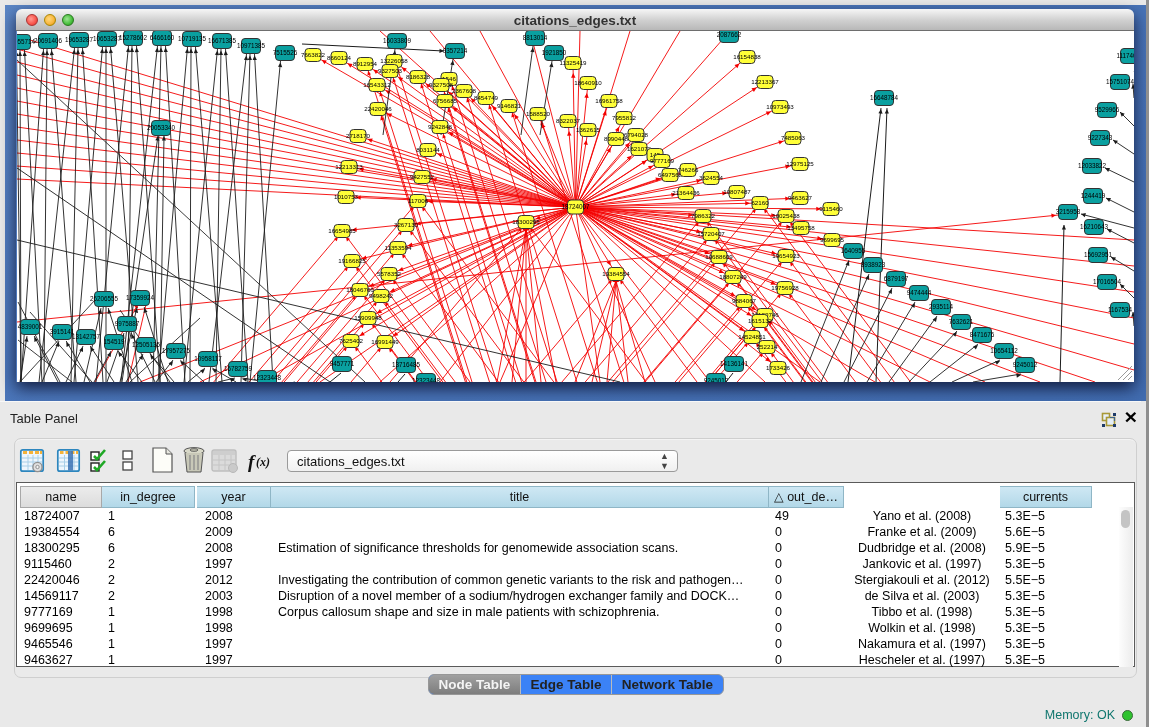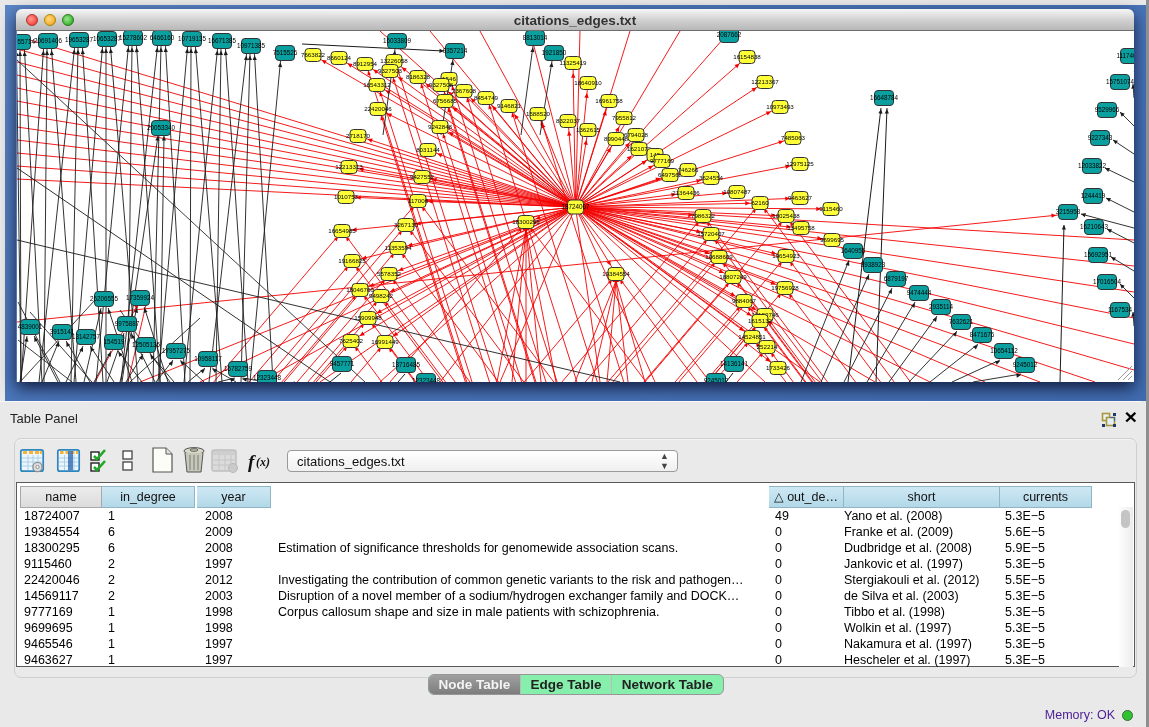--- a/index.html
+++ b/index.html
@@ -19,27 +19,27 @@
 
 #combo{position:absolute;left:287px;top:49px;width:391px;height:22px;background:linear-gradient(#fff,#f0f0f0);
  border:1px solid #9a9a9a;border-radius:4px;font-size:13px;color:#111;line-height:22px;padding-left:9px}
 #combo .ar{position:absolute;right:8px;top:0px;font-size:9px;letter-spacing:0;color:#444;line-height:10px}
 #tbl{position:absolute;left:14px;top:37px;width:1123px;height:240px;background:#eaeaea;border:1px solid #cfcfcf;border-radius:7px;box-shadow:inset 0 1px 0 #f4f4f4}
 #tblw{position:absolute;left:16px;top:81px;width:1119px;height:185px;background:#fff;border:1px solid #5a5a5a}
 .hc{position:absolute;top:85px;height:22px;background:linear-gradient(#cfe8f4,#b2d8e8);border:1px solid #8fb6c6;
  border-left:none;font-size:12.5px;color:#111;text-align:center;line-height:21px}
 .row{position:absolute;left:17px;width:1100px;height:16px;font-size:12.5px;color:#000;}
 .row span{position:absolute;top:0;white-space:nowrap;line-height:16px}
-.row .ctr{}
+.row .ctr{text-align:center}
 #sbtrack{position:absolute;left:1119px;top:106px;width:14px;height:160px;background:linear-gradient(90deg,#fdfdfd,#ececec)}
 #sbthumb{position:absolute;left:1121px;top:109px;width:9px;height:18px;border-radius:5px;background:#c4c4c4}
 #tabs{position:absolute;left:428px;top:674px;height:21px;border:1px solid #979797;border-radius:6px;
- background:#86efac;display:flex;overflow:hidden}
+ background:#3b82f6;display:flex;overflow:hidden}
 .tab{font-size:13.5px;font-weight:bold;color:#222;line-height:19px;text-align:center}
-#mem{position:absolute;right:34px;top:708px;font-size:12.5px;color:#4c1d95}
+#mem{position:absolute;right:34px;top:708px;font-size:12.5px;color:#0f766e}
 #memdot{position:absolute;right:16px;top:710px;width:11px;height:11px;border-radius:6px;background:#2fc32f;border:1px solid #3a6a3a}
 </style></head><body>
 <div id="desk"></div>
 <div id="win">
  <div id="titlebar">
   <div class="tl" style="left:10px;background:radial-gradient(circle at 4px 4px,#ff9a92,#f9544a 60%,#c33);border:1px solid #a33"></div>
   <div class="tl" style="left:28px;background:radial-gradient(circle at 4px 4px,#ffd97c,#f8b43c 60%,#c80);border:1px solid #a80"></div>
   <div class="tl" style="left:46px;background:radial-gradient(circle at 4px 4px,#9ee493,#47bf3c 60%,#2a8120);border:1px solid #287a1e"></div>
   <div id="title">citations_edges.txt</div>
  </div>
@@ -886,22 +886,22 @@
         <path d="M1 10 H23 M1 15 H23 M7 5 V20 M13 5 V20 M19 5 V20" stroke="#a8a8a8"></path>
         <circle cx="21" cy="18" r="4.5" fill="#b0b0b0" stroke="#909090"></circle>
       </g>
       <text x="248" y="469" font-family="Liberation Serif,serif" font-style="italic" font-weight="bold" font-size="19" fill="#111">f</text>
       <text x="256" y="467" font-family="Liberation Serif,serif" font-style="italic" font-weight="bold" font-size="12" fill="#111">(x)</text>
     </svg>
  <div id="combo">citations_edges.txt<span class="ar">▲<br>▼</span></div>
  <div class="hc" style="left:20px;width:82px;background:linear-gradient(#ececec,#dcdcdc);border-color:#a8a8a8;border-left:1px solid #a8a8a8">name</div>
  <div class="hc" style="left:102px;width:93px">in_degree</div>
  <div class="hc" style="left:197px;width:74px">year</div>
+ <div class="hc" style="left:271px;width:498px">title</div>
  <div class="hc" style="left:769px;width:75px">△ out_de…</div>
- <div class="hc" style="left:844px;width:156px">short</div>
  <div class="hc" style="left:1000px;width:92px">currents</div>
  <div class="row" style="top:107px">
       <span style="left:7px">18724007</span>
       <span style="left:91px">1</span>
       <span style="left:188px">2008</span>
       <span style="left:758px">49</span>
       <span class="ctr" style="left:827px;width:156px">Yano et al. (2008)</span>
       <span style="left:988px">5.3E−5</span>
     </div>
     <div class="row" style="top:123px">
@@ -954,21 +954,21 @@
       <span style="left:261px">Corpus callosum shape and size in male patients with schizophrenia.</span>
       <span style="left:758px">0</span>
       <span class="ctr" style="left:827px;width:156px">Tibbo et al. (1998)</span>
       <span style="left:988px">5.3E−5</span>
     </div>
     <div class="row" style="top:219px">
       <span style="left:7px">9699695</span>
       <span style="left:91px">1</span>
       <span style="left:188px">1998</span>
       <span style="left:758px">0</span>
-      <span class="ctr" style="left:827px;width:156px">Wolkin et al. (1997)</span>
+      <span class="ctr" style="left:827px;width:156px">Wolkin et al. (1998)</span>
       <span style="left:988px">5.3E−5</span>
     </div>
     <div class="row" style="top:235px">
       <span style="left:7px">9465546</span>
       <span style="left:91px">1</span>
       <span style="left:188px">1997</span>
       <span style="left:758px">0</span>
       <span class="ctr" style="left:827px;width:156px">Nakamura et al. (1997)</span>
       <span style="left:988px">5.3E−5</span>
     </div>

